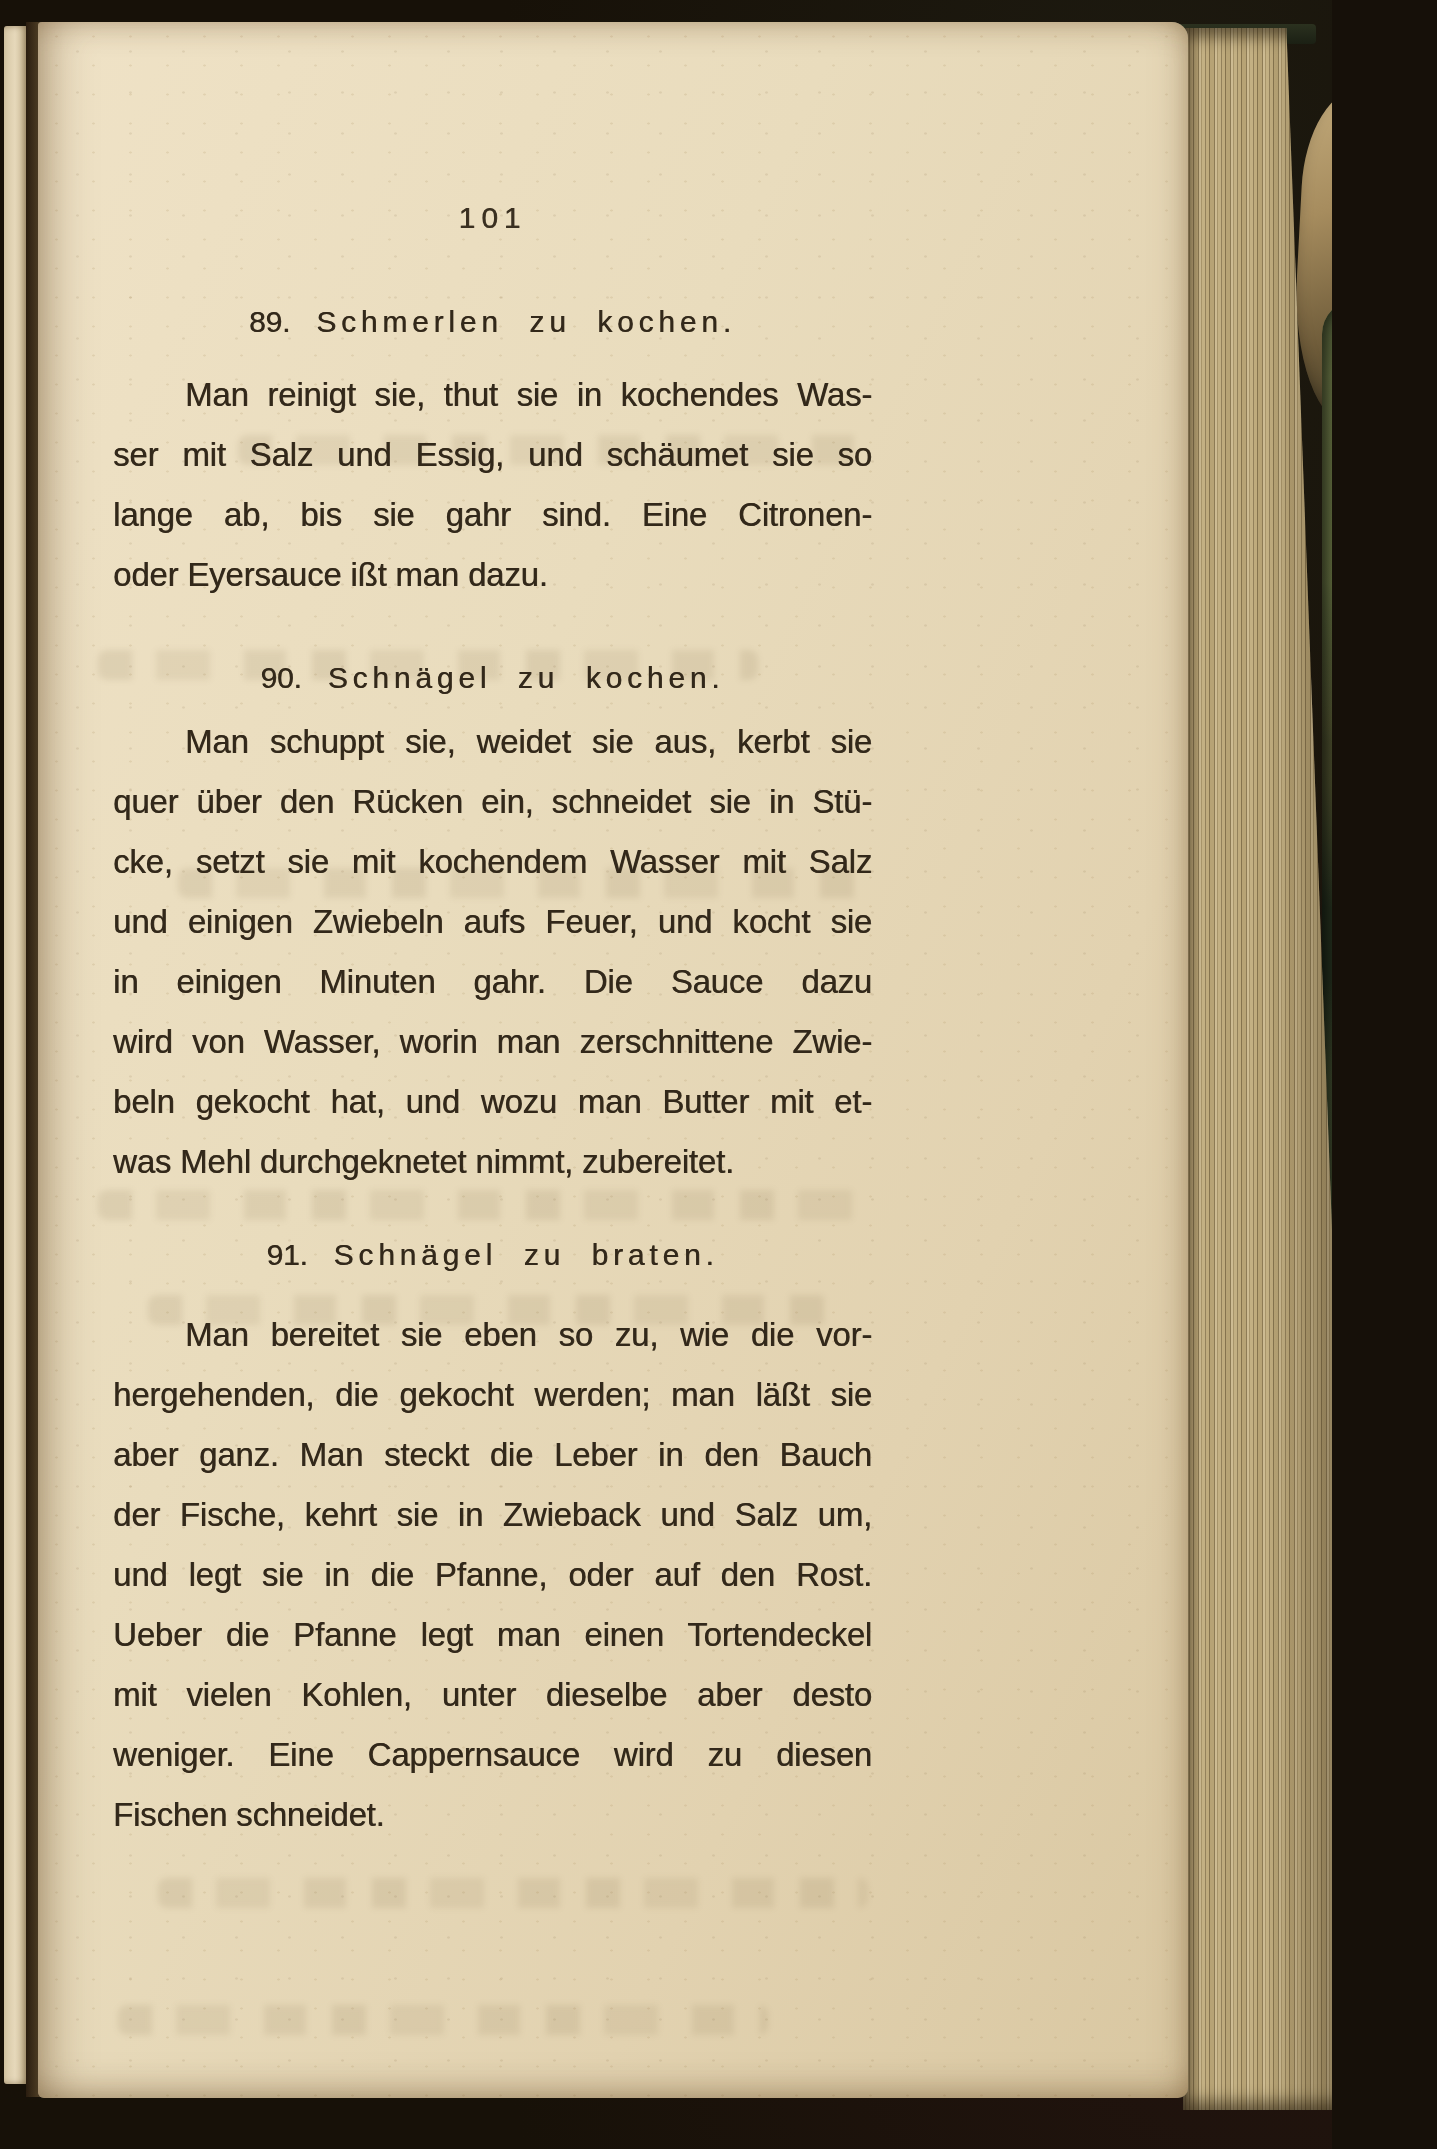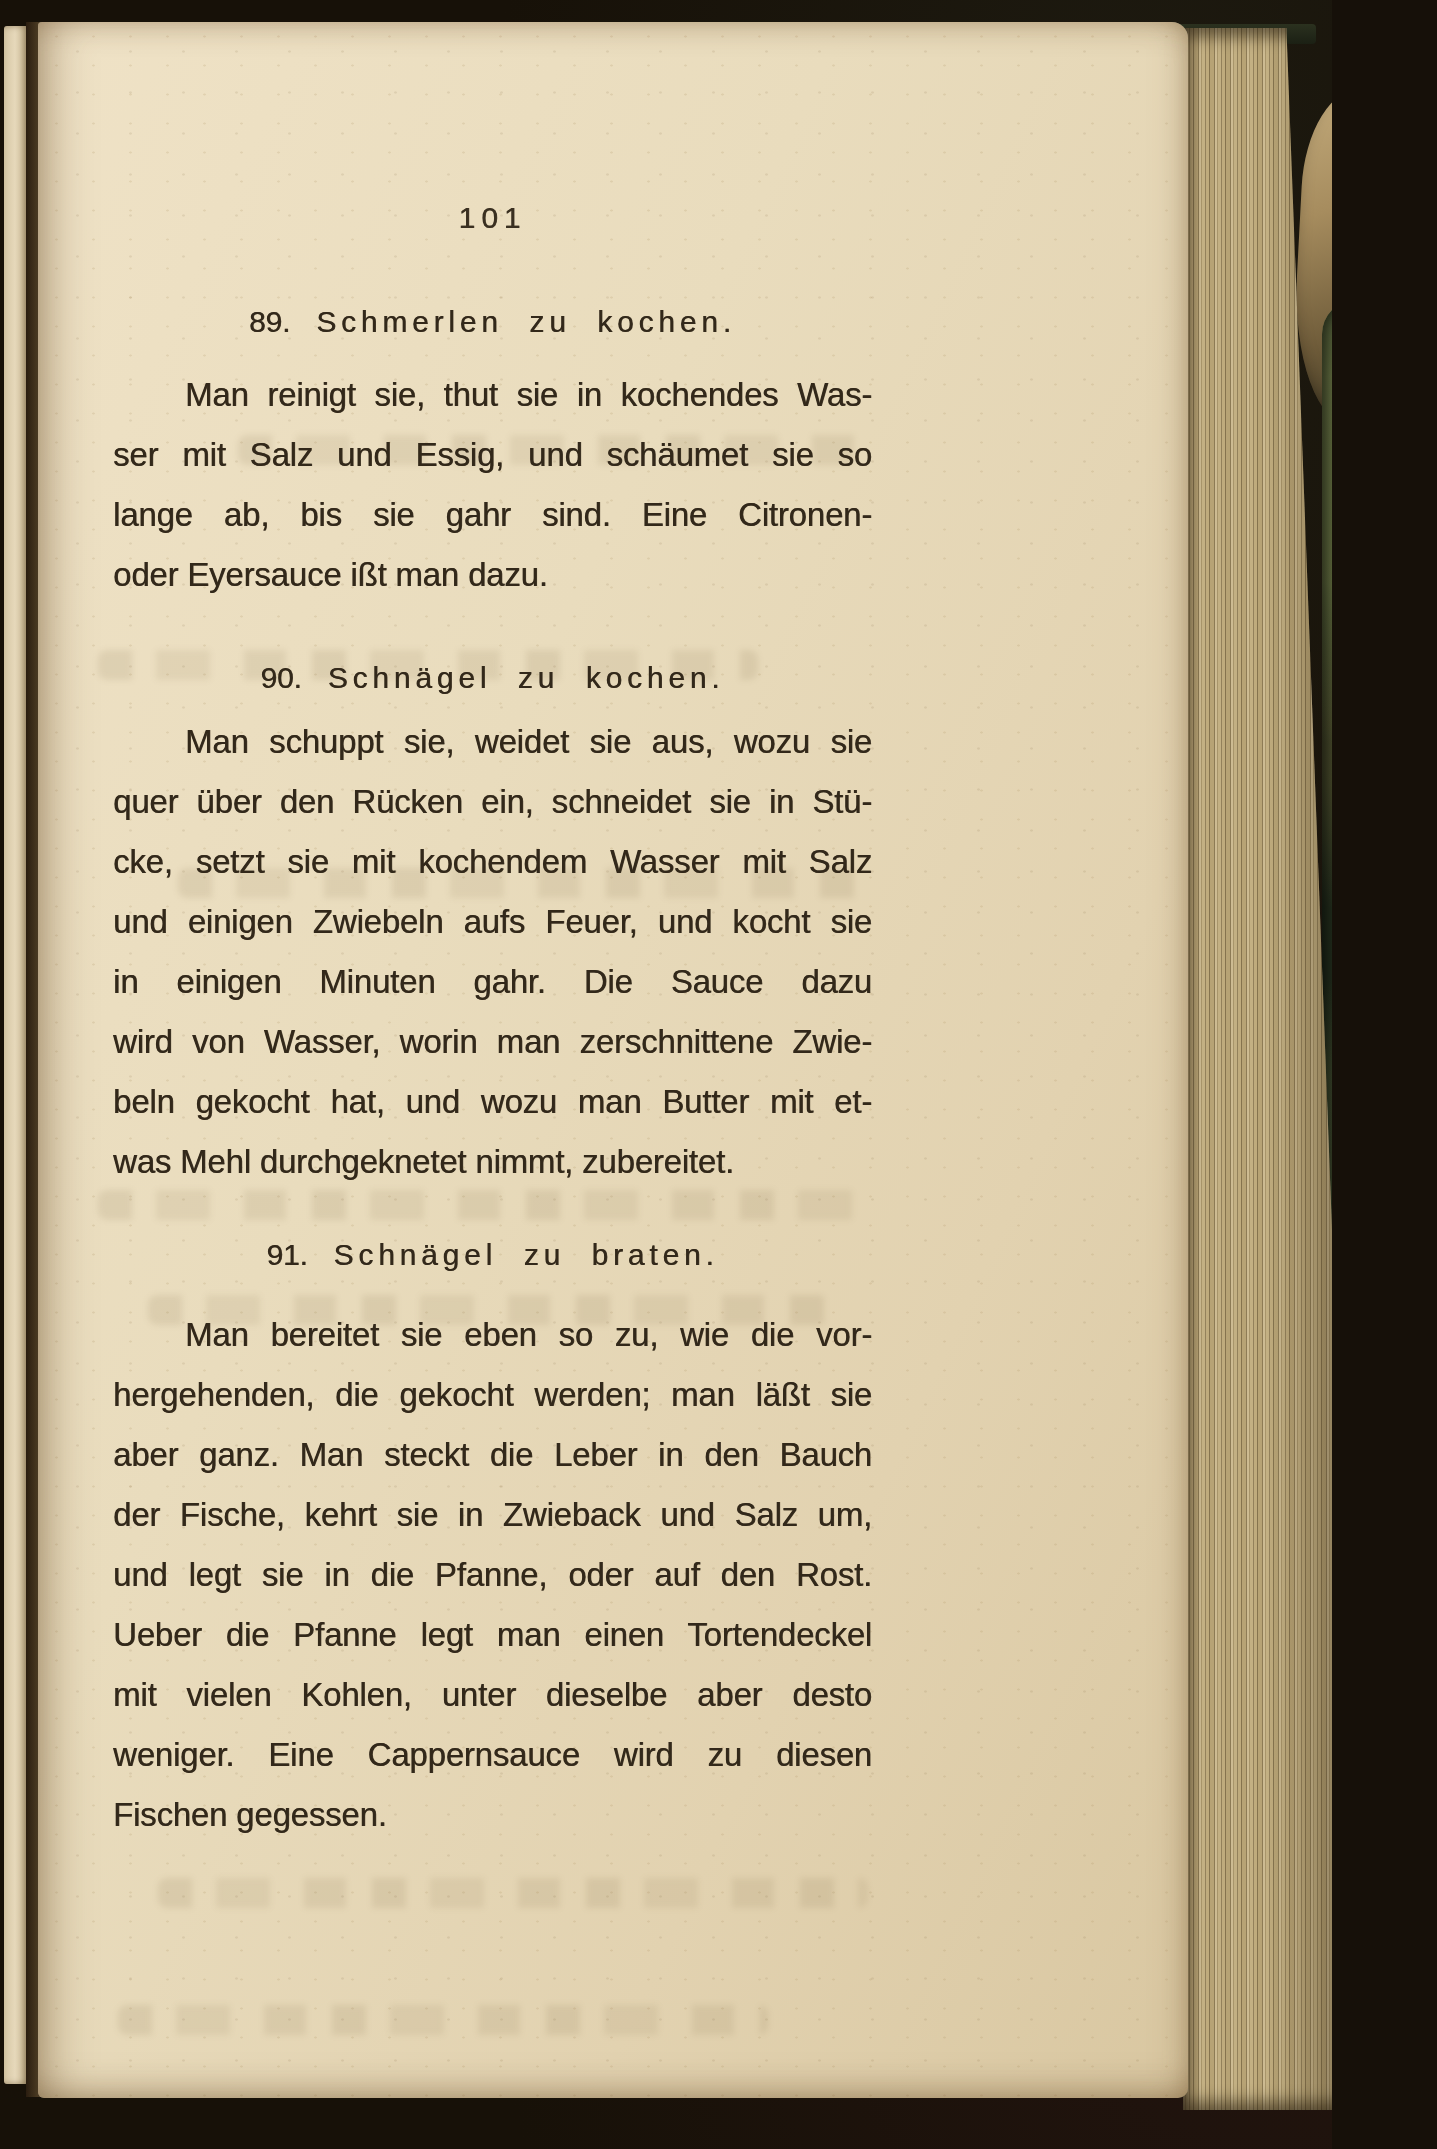--- a/index.html
+++ b/index.html
@@ -158,21 +158,21 @@
         <div class="line">ser mit Salz und Essig, und schäumet sie so</div>
         <div class="line">lange ab, bis sie gahr sind. Eine Citronen-</div>
         <div class="line last">oder Eyersauce ißt man dazu.</div>
       </div>
 
       <h2 class="heading h2">
         <span>90.</span>
         <span class="sperr">Schnägel zu kochen.</span>
       </h2>
       <div class="lines l2">
-        <div class="line first">Man schuppt sie, weidet sie aus, wozu sie</div>
+        <div class="line first">Man schuppt sie, weidet sie aus, kerbt sie</div>
         <div class="line">quer über den Rücken ein, schneidet sie in Stü-</div>
         <div class="line">cke, setzt sie mit kochendem Wasser mit Salz</div>
         <div class="line">und einigen Zwiebeln aufs Feuer, und kocht sie</div>
         <div class="line">in einigen Minuten gahr. Die Sauce dazu</div>
         <div class="line">wird von Wasser, worin man zerschnittene Zwie-</div>
         <div class="line">beln gekocht hat, und wozu man Butter mit et-</div>
         <div class="line last">was Mehl durchgeknetet nimmt, zubereitet.</div>
       </div>
 
       <h2 class="heading h3">
@@ -181,18 +181,18 @@
       </h2>
       <div class="lines l3">
         <div class="line first">Man bereitet sie eben so zu, wie die vor-</div>
         <div class="line">hergehenden, die gekocht werden; man läßt sie</div>
         <div class="line">aber ganz. Man steckt die Leber in den Bauch</div>
         <div class="line">der Fische, kehrt sie in Zwieback und Salz um,</div>
         <div class="line">und legt sie in die Pfanne, oder auf den Rost.</div>
         <div class="line">Ueber die Pfanne legt man einen Tortendeckel</div>
         <div class="line">mit vielen Kohlen, unter dieselbe aber desto</div>
         <div class="line">weniger. Eine Cappernsauce wird zu diesen</div>
-        <div class="line last">Fischen gegessen.</div>
+        <div class="line last">Fischen schneidet.</div>
       </div>
 
     </div>
   </div>
 </div>
 
 </body></html>

